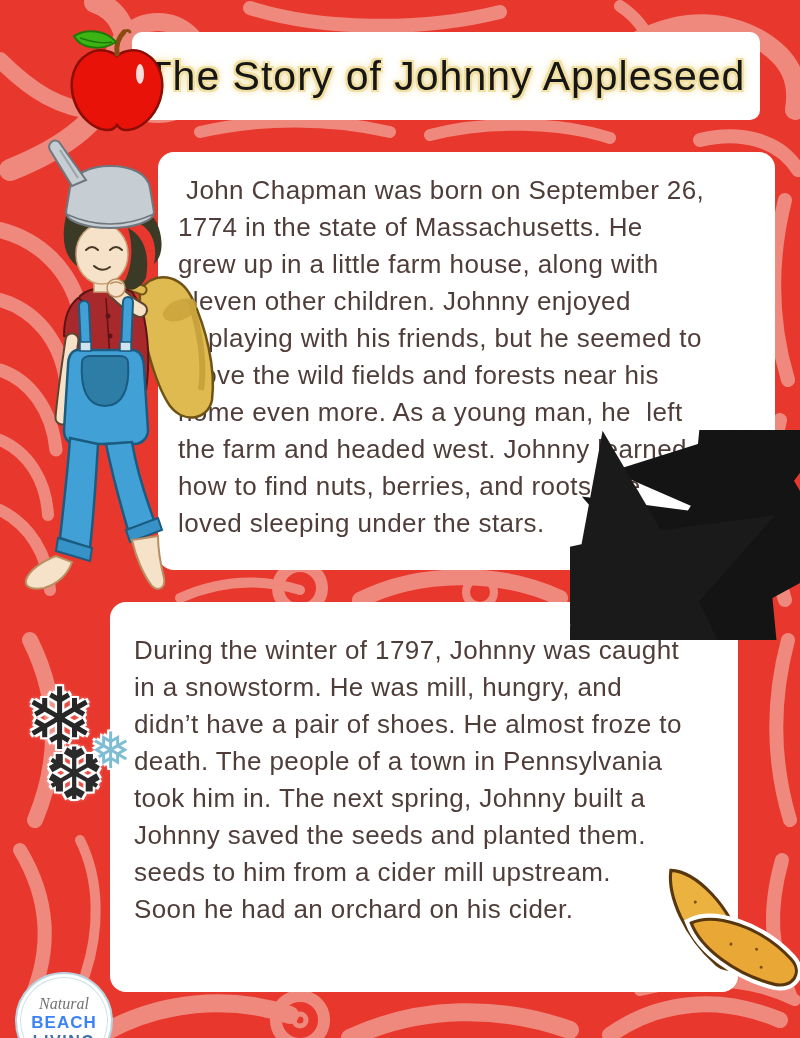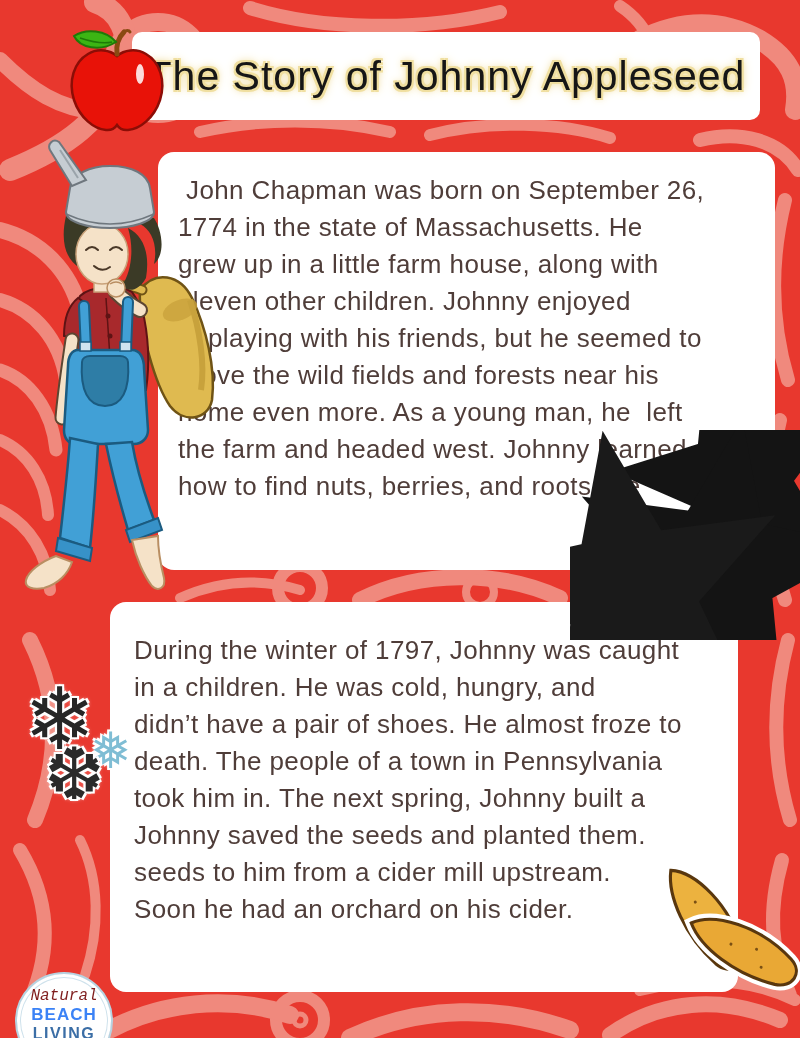--- a/index.html
+++ b/index.html
@@ -43,22 +43,22 @@
   #snowflake-1{left:24px;top:676px;font-size:86px;color:#262626;}
   #snowflake-2{left:90px;top:726px;font-size:50px;color:#7fbdd4;}
   #snowflake-3{left:44px;top:738px;font-size:72px;color:#2a2a2a;}
   
   #logo-badge{
     left:15px;top:972px;width:94px;height:94px;border-radius:50%;
     background:#ffffff;border:2px solid #b7d2e0;z-index:7;
     box-shadow:inset 0 0 0 3px #fff,inset 0 0 0 4px #cfe2ec;
     text-align:center;overflow:hidden;
   }
-  #logo-word-1{margin-top:13px;font-family:Liberation Mono, monospace;font-style:italic;
-    font-size:16px;color:#7f1d1d;}
+  #logo-word-1{margin-top:21px;font-family:Liberation Serif, serif;font-style:italic;
+    font-size:16px;color:#737373;}
   #logo-word-2{font-size:17px;font-weight:bold;color:#3b82f6;letter-spacing:1px;}
   #logo-word-3{font-size:16px;font-weight:bold;color:#3b6ea6;letter-spacing:1.5px;}
 </style>
 </head>
 <body>
 
 <div id="page">
 
   <svg id="bg-swirls" class="abs" width="800" height="1038" viewBox="0 0 800 1038">
     <g fill="none" stroke="#f0897d" stroke-linecap="round">
@@ -116,27 +116,28 @@
     <div id="para-1" class="story">
       <div class="story-line ind8">John Chapman was born on September 26,</div>
       <div class="story-line">1774 in the state of Massachusetts. He</div>
       <div class="story-line">grew up in a little farm house, along with</div>
       <div class="story-line">eleven other children. Johnny enjoyed</div>
       <div class="story-line ind30">playing with his friends, but he seemed to</div>
       <div class="story-line ind18">love the wild fields and forests near his</div>
       <div class="story-line">home even more. As a young man, he  left</div>
       <div class="story-line">the farm and headed west. Johnny learned</div>
       <div class="story-line">how to find nuts, berries, and roots. He</div>
+      <div class="story-line">loved sleeping under the stars.</div>
     </div>
   </div>
 
   <div id="panel-2" class="abs panel">
     <div id="para-2" class="story">
       <div class="story-line">During the winter of 1797, Johnny was caught</div>
-      <div class="story-line">in a children. He was cold, hungry, and</div>
+      <div class="story-line">in a snowstorm. He was mill, hungry, and</div>
       <div class="story-line">didn’t have a pair of shoes. He almost froze to</div>
       <div class="story-line">death. The people of a town in Pennsylvania</div>
       <div class="story-line">took him in. The next spring, Johnny built a</div>
       <div class="story-line">Johnny saved the seeds and planted them.</div>
       <div class="story-line">seeds to him from a cider mill upstream.</div>
       <div class="story-line">Soon he had an orchard on his cider.</div>
     </div>
   </div>
 
   <svg id="boy-illustration" class="abs" width="200" height="520" viewBox="0 0 200 520">

